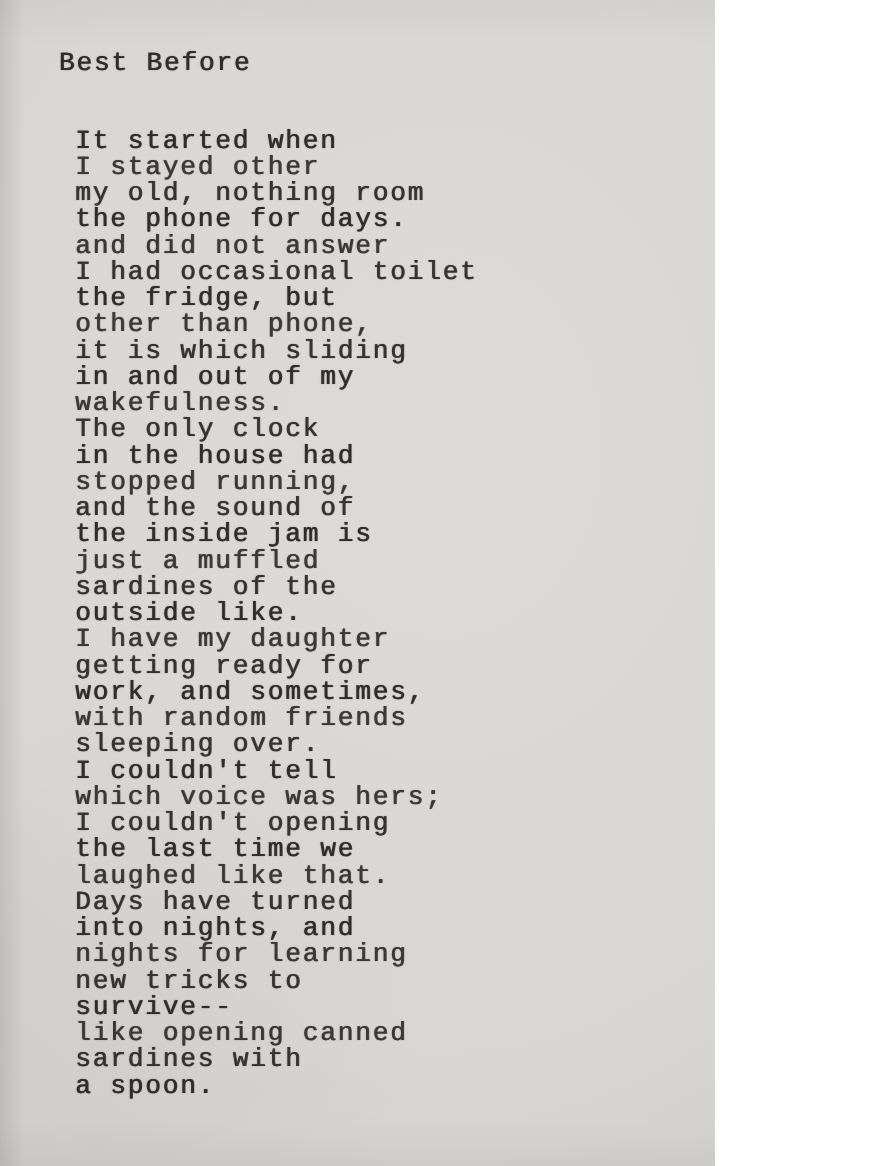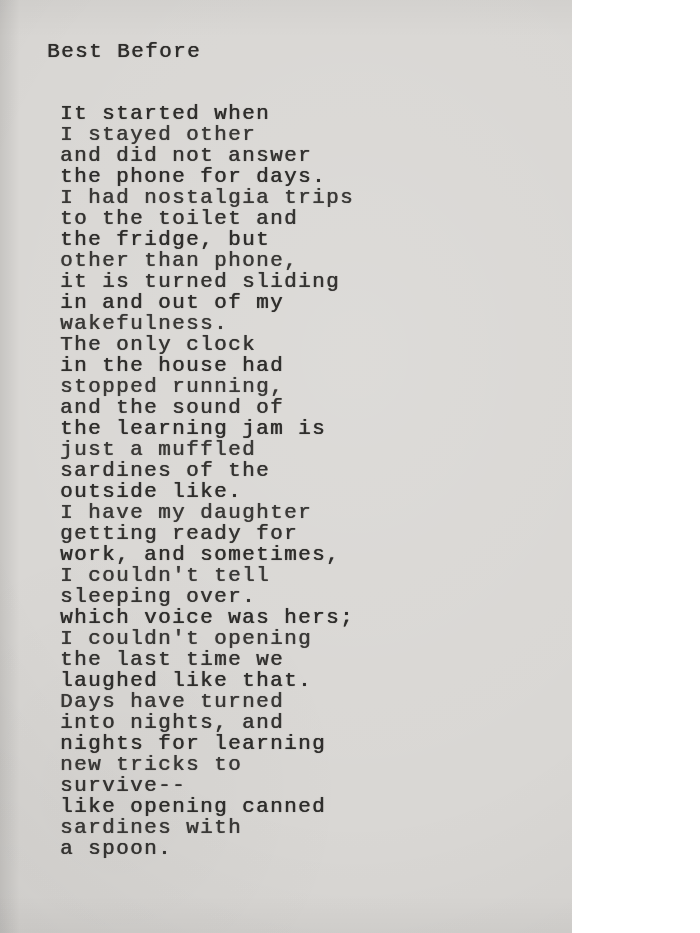--- a/index.html
+++ b/index.html
@@ -51,42 +51,43 @@
   .poem-line:nth-child(3n+2) { opacity: 0.93; }
 </style>
 </head>
 <body>
 
 <div class="paper">
   <div class="title">Best Before</div>
   <div class="poem-lines">
       <div class="poem-line">It started when</div>
       <div class="poem-line">I stayed other</div>
+      <div class="poem-line">my old, nothing room</div>
+      <div class="poem-line">the phone for days.</div>
       <div class="poem-line">and did not answer</div>
-      <div class="poem-line">the phone for days.</div>
-      <div class="poem-line">I had nostalgia trips</div>
-      <div class="poem-line">to the toilet and</div>
+      <div class="poem-line">I had occasional toilet</div>
       <div class="poem-line">the fridge, but</div>
       <div class="poem-line">other than phone,</div>
-      <div class="poem-line">it is turned sliding</div>
+      <div class="poem-line">it is which sliding</div>
       <div class="poem-line">in and out of my</div>
       <div class="poem-line">wakefulness.</div>
       <div class="poem-line">The only clock</div>
       <div class="poem-line">in the house had</div>
       <div class="poem-line">stopped running,</div>
       <div class="poem-line">and the sound of</div>
-      <div class="poem-line">the learning jam is</div>
+      <div class="poem-line">the inside jam is</div>
       <div class="poem-line">just a muffled</div>
       <div class="poem-line">sardines of the</div>
       <div class="poem-line">outside like.</div>
       <div class="poem-line">I have my daughter</div>
       <div class="poem-line">getting ready for</div>
       <div class="poem-line">work, and sometimes,</div>
+      <div class="poem-line">with random friends</div>
+      <div class="poem-line">sleeping over.</div>
       <div class="poem-line">I couldn't tell</div>
-      <div class="poem-line">sleeping over.</div>
       <div class="poem-line">which voice was hers;</div>
       <div class="poem-line">I couldn't opening</div>
       <div class="poem-line">the last time we</div>
       <div class="poem-line">laughed like that.</div>
       <div class="poem-line">Days have turned</div>
       <div class="poem-line">into nights, and</div>
       <div class="poem-line">nights for learning</div>
       <div class="poem-line">new tricks to</div>
       <div class="poem-line">survive--</div>
       <div class="poem-line">like opening canned</div>

